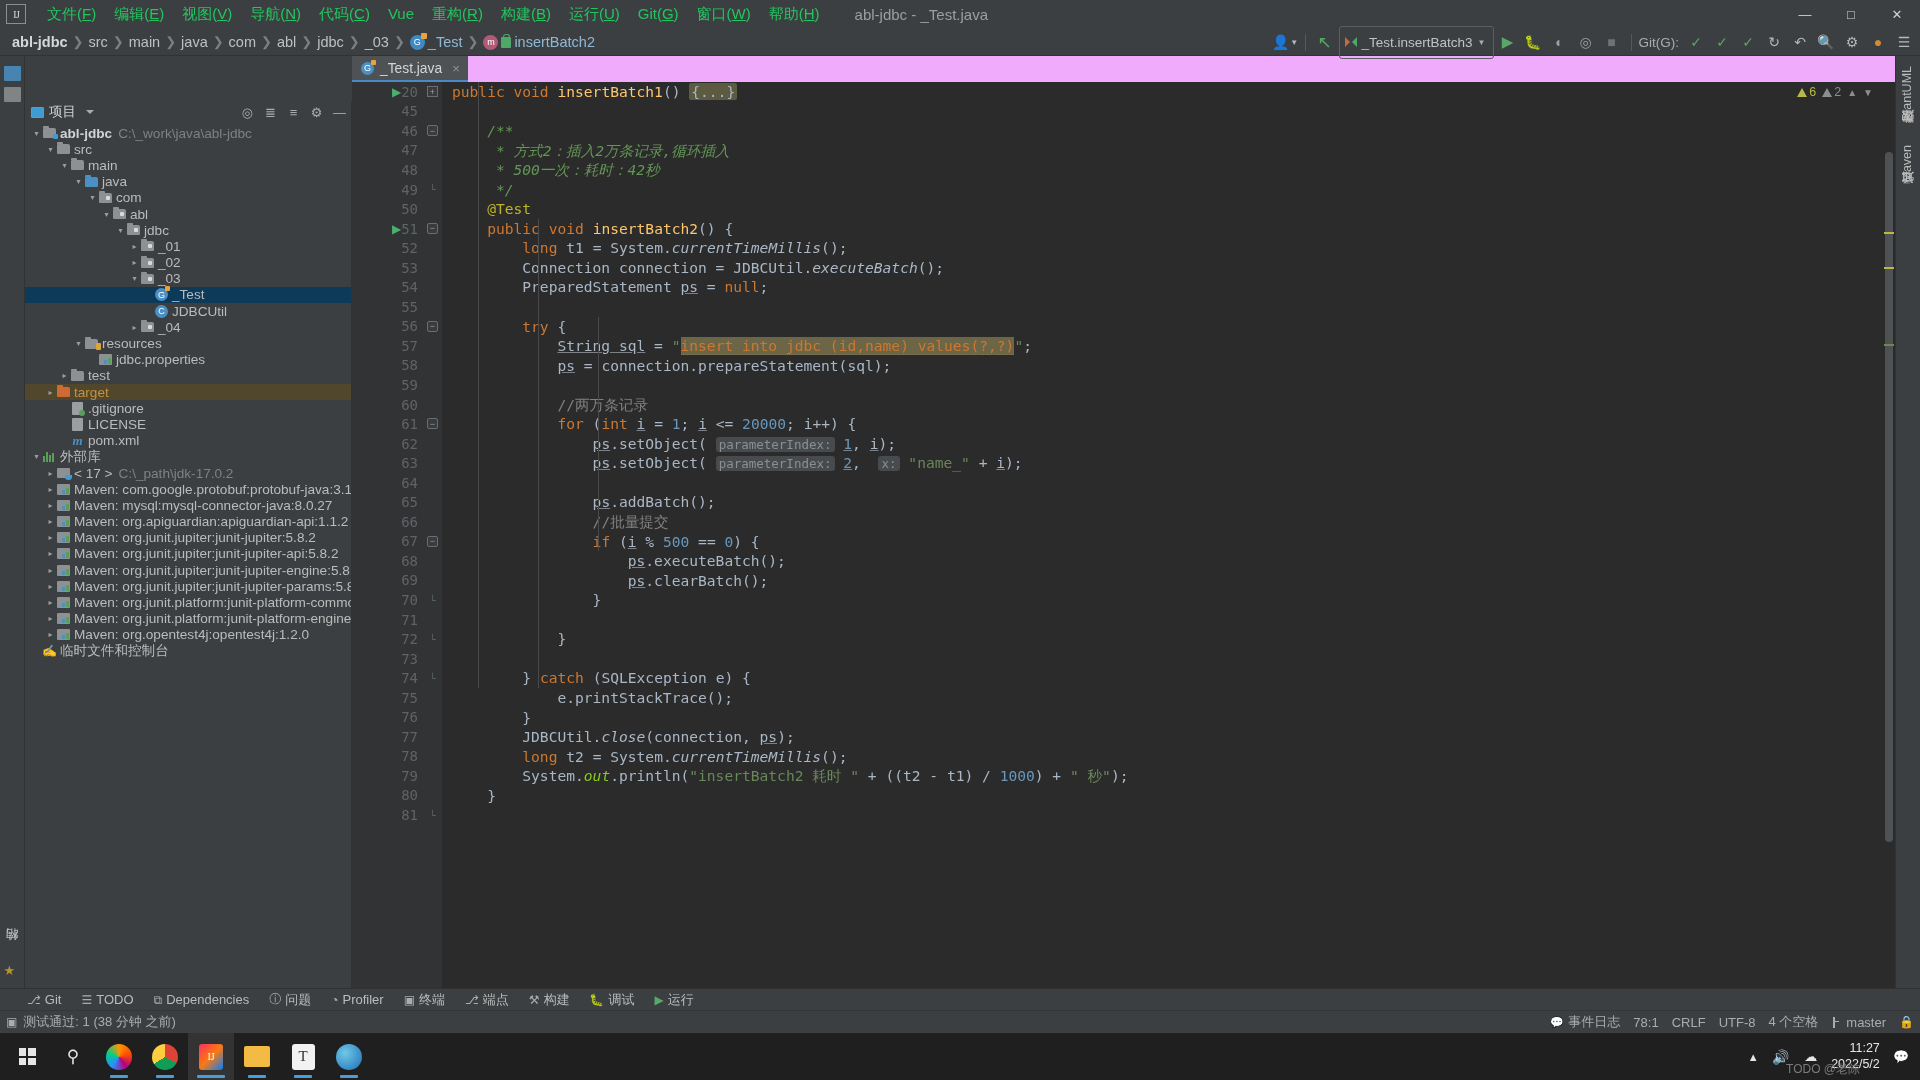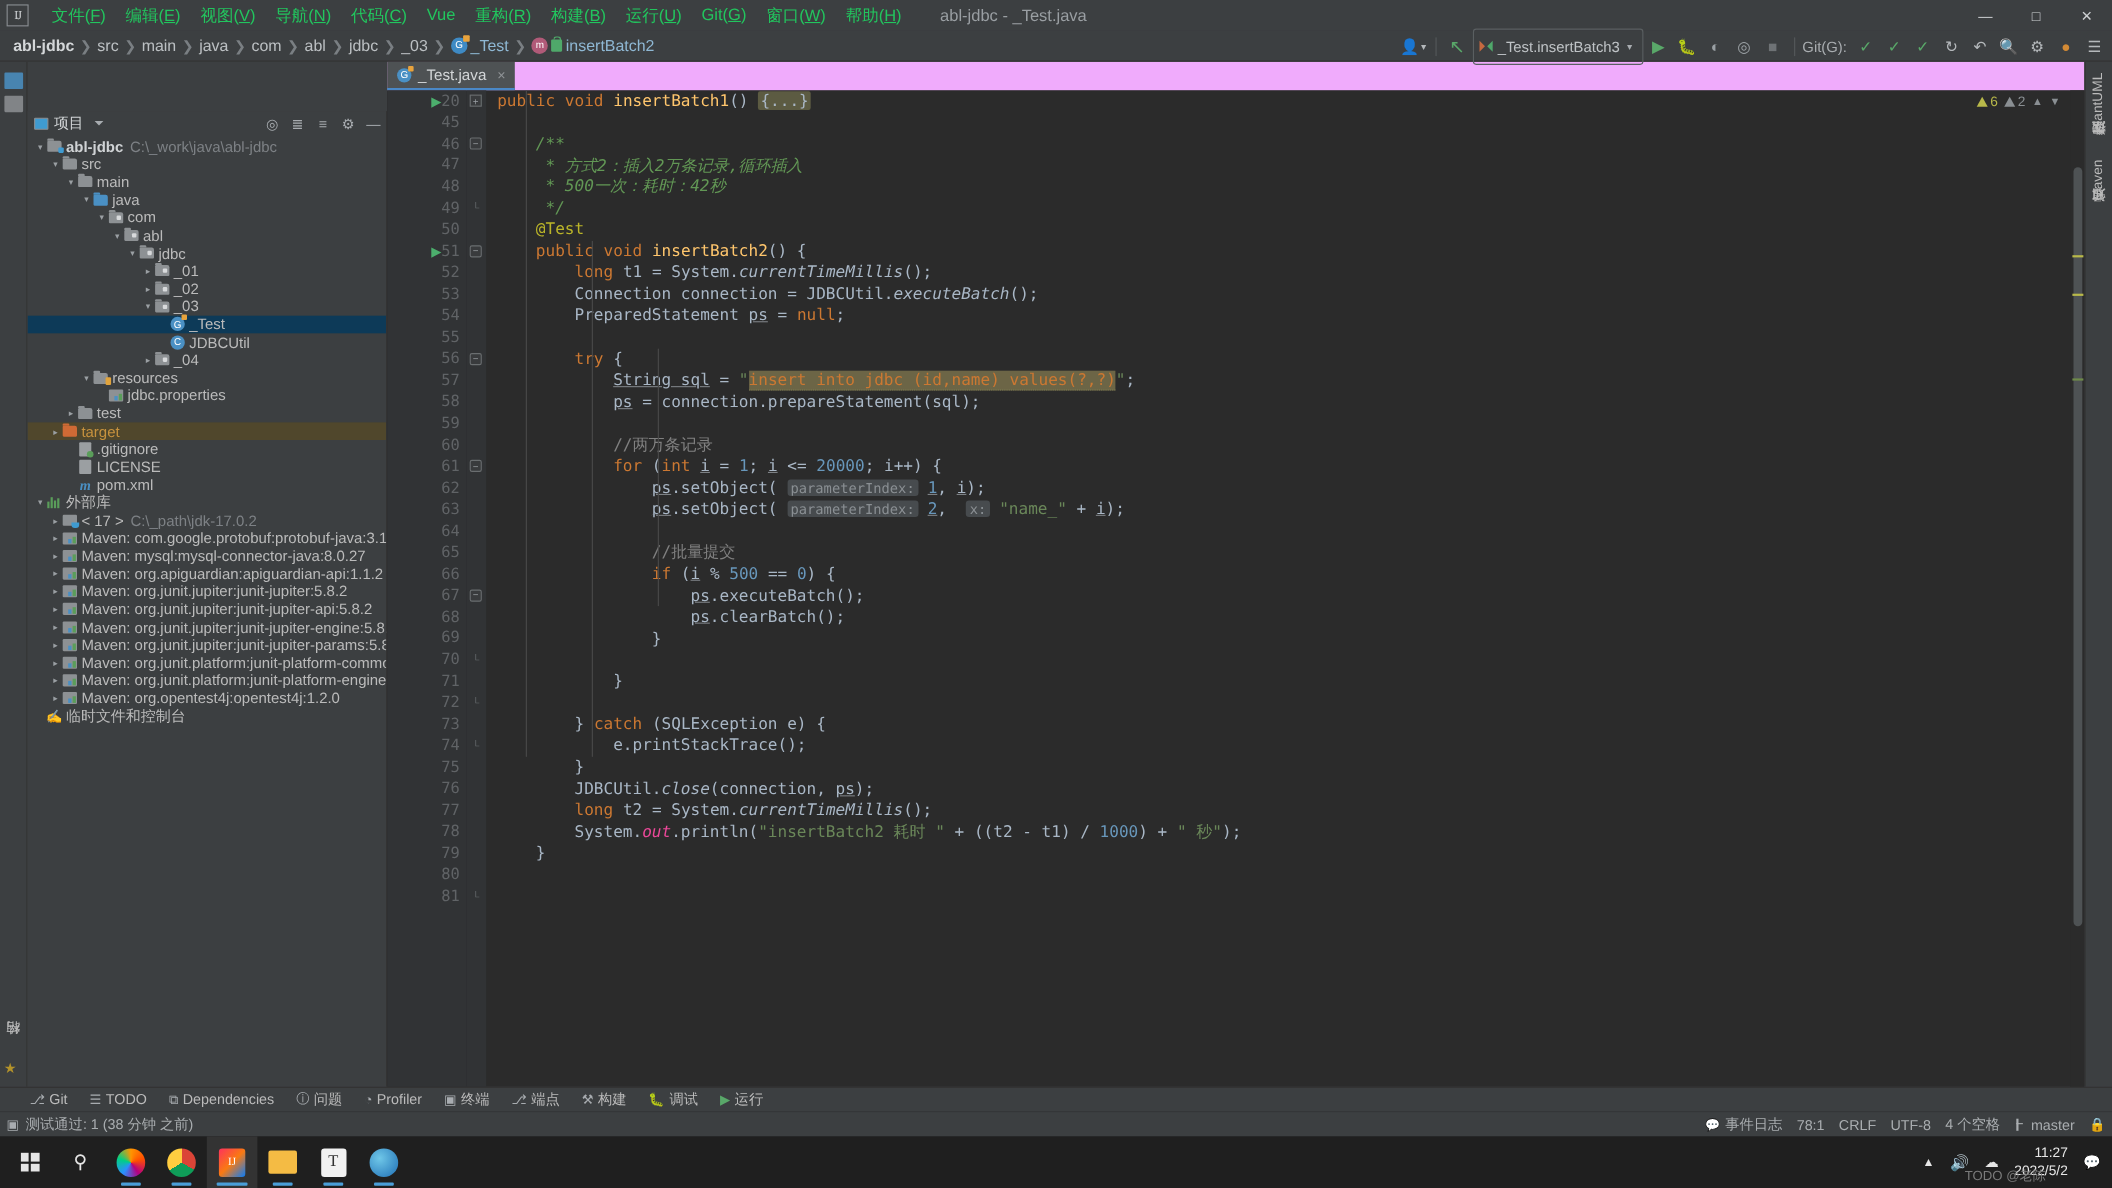--- a/index.html
+++ b/index.html
@@ -145,21 +145,21 @@
   .codepane { flex:1 1 auto; position:relative; overflow:hidden;
     font-family:"DejaVu Sans Mono", monospace; font-size:14.6px; }
   .cline { height:19.55px; line-height:19.55px; white-space:pre; padding-left:10px; color:#a9b7c6; }
   .cline.cur { background:#323232; }
   .indent-guide { position:absolute; width:1px; background:#4a4a4a; }
 
   
   .kw { color:#cc7832; }
   .str { color:#6a8759; } .num{ color:#6897bb; }
   .cmt { color:#808080; } .jdoc { color:#629755; font-style:italic; }
-  .ann { color:#bbb529; } .fld2 { color:#ec4899; }
+  .ann { color:#bbb529; } .fld2 { color:#84cc16; }
   .mth { color:#ffc66d; } .stat { font-style:italic; }
   .id { color:#a9b7c6; }
   .hint { background:#474b4e; color:#8a8f93; border-radius:3px; padding:0 3px; font-size:12.5px; }
   .sqlhl { background:#6c6546; color:#cc7832; }
   .wavy { border-bottom:1.5px dotted #7a7a52; }
   .underln { text-decoration:underline; text-decoration-color:#7d8185; }
   .folded { background:#5c5b42; color:#a9b7c6; padding:0 2px; border-radius:2px; }
   .caret { display:inline-block; width:1.5px; height:15px; background:#bbbbbb; vertical-align:-3px; }
 
   
@@ -654,20 +654,21 @@
             <div class="cline">&nbsp;</div>
             <div class="cline">        <span class="kw">try</span> <span class="id">{</span></div>
             <div class="cline">            <span class="id"><span class="underln">String sql</span></span> <span class="id">=</span> <span class="str">"</span><span class="sqlhl wavy">insert into jdbc (id,name) values(?,?)</span><span class="str">"</span><span class="id">;</span></div>
             <div class="cline">            <span class="underln">ps</span> <span class="id">= connection.prepareStatement(sql);</span></div>
             <div class="cline">&nbsp;</div>
             <div class="cline">            <span class="cmt">//两万条记录</span></div>
             <div class="cline">            <span class="kw">for</span> <span class="id">(</span><span class="kw">int</span> <span class="underln">i</span> <span class="id">=</span> <span class="num">1</span><span class="id">;</span> <span class="underln">i</span> <span class="id">&lt;=</span> <span class="num">20000</span><span class="id">;</span> <span class="id">i++) {</span></div>
             <div class="cline">                <span class="underln">ps</span><span class="id">.setObject(</span> <span class="hint">parameterIndex:</span> <span class="num"><span class="underln">1</span></span><span class="id">,</span> <span class="underln">i</span><span class="id">);</span></div>
             <div class="cline">                <span class="underln">ps</span><span class="id">.setObject(</span> <span class="hint">parameterIndex:</span> <span class="num"><span class="underln">2</span></span><span class="id">,</span>  <span class="hint">x:</span> <span class="str">"name_"</span> <span class="id">+</span> <span class="underln">i</span><span class="id">);</span></div>
             <div class="cline">&nbsp;</div>
+            <div class="cline">                <span class="underln">ps</span><span class="id">.addBatch();</span></div>
             <div class="cline">                <span class="cmt">//批量提交</span></div>
             <div class="cline">                <span class="kw">if</span> <span class="id">(</span><span class="underln">i</span> <span class="id">%</span> <span class="num">500</span> <span class="id">==</span> <span class="num">0</span><span class="id">) {</span></div>
             <div class="cline">                    <span class="underln">ps</span><span class="id">.executeBatch();</span></div>
             <div class="cline">                    <span class="underln">ps</span><span class="id">.clearBatch();</span></div>
             <div class="cline">                <span class="id">}</span></div>
             <div class="cline">&nbsp;</div>
             <div class="cline">            <span class="id">}</span></div>
             <div class="cline">&nbsp;</div>
             <div class="cline">        <span class="id">}</span> <span class="kw">catch</span> <span class="id">(SQLException e) {</span></div>
             <div class="cline">            <span class="id">e.printStackTrace();</span></div>

